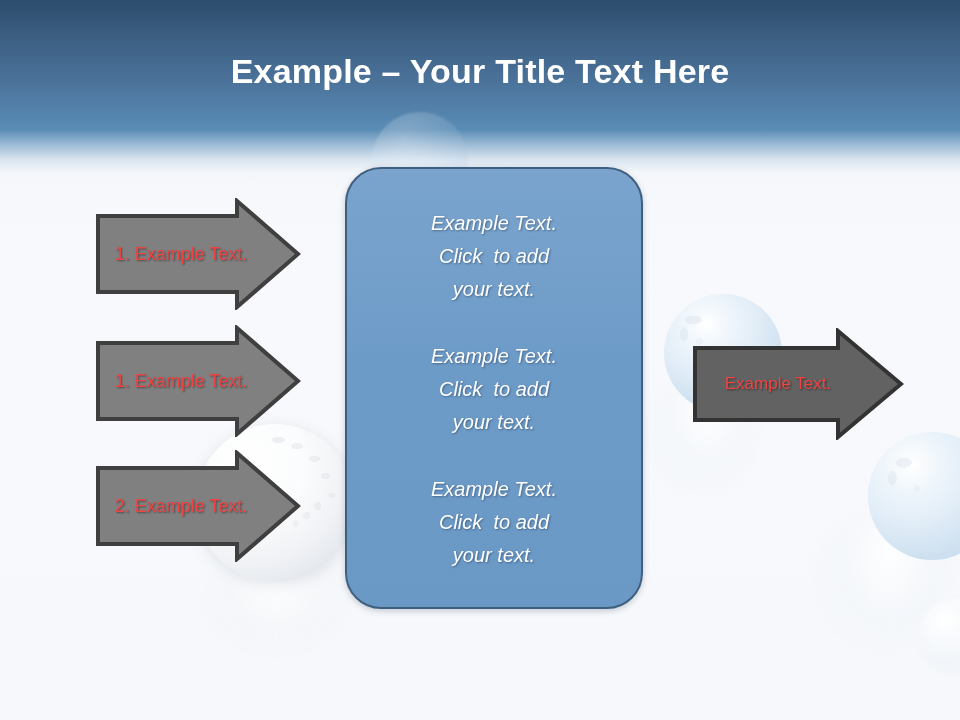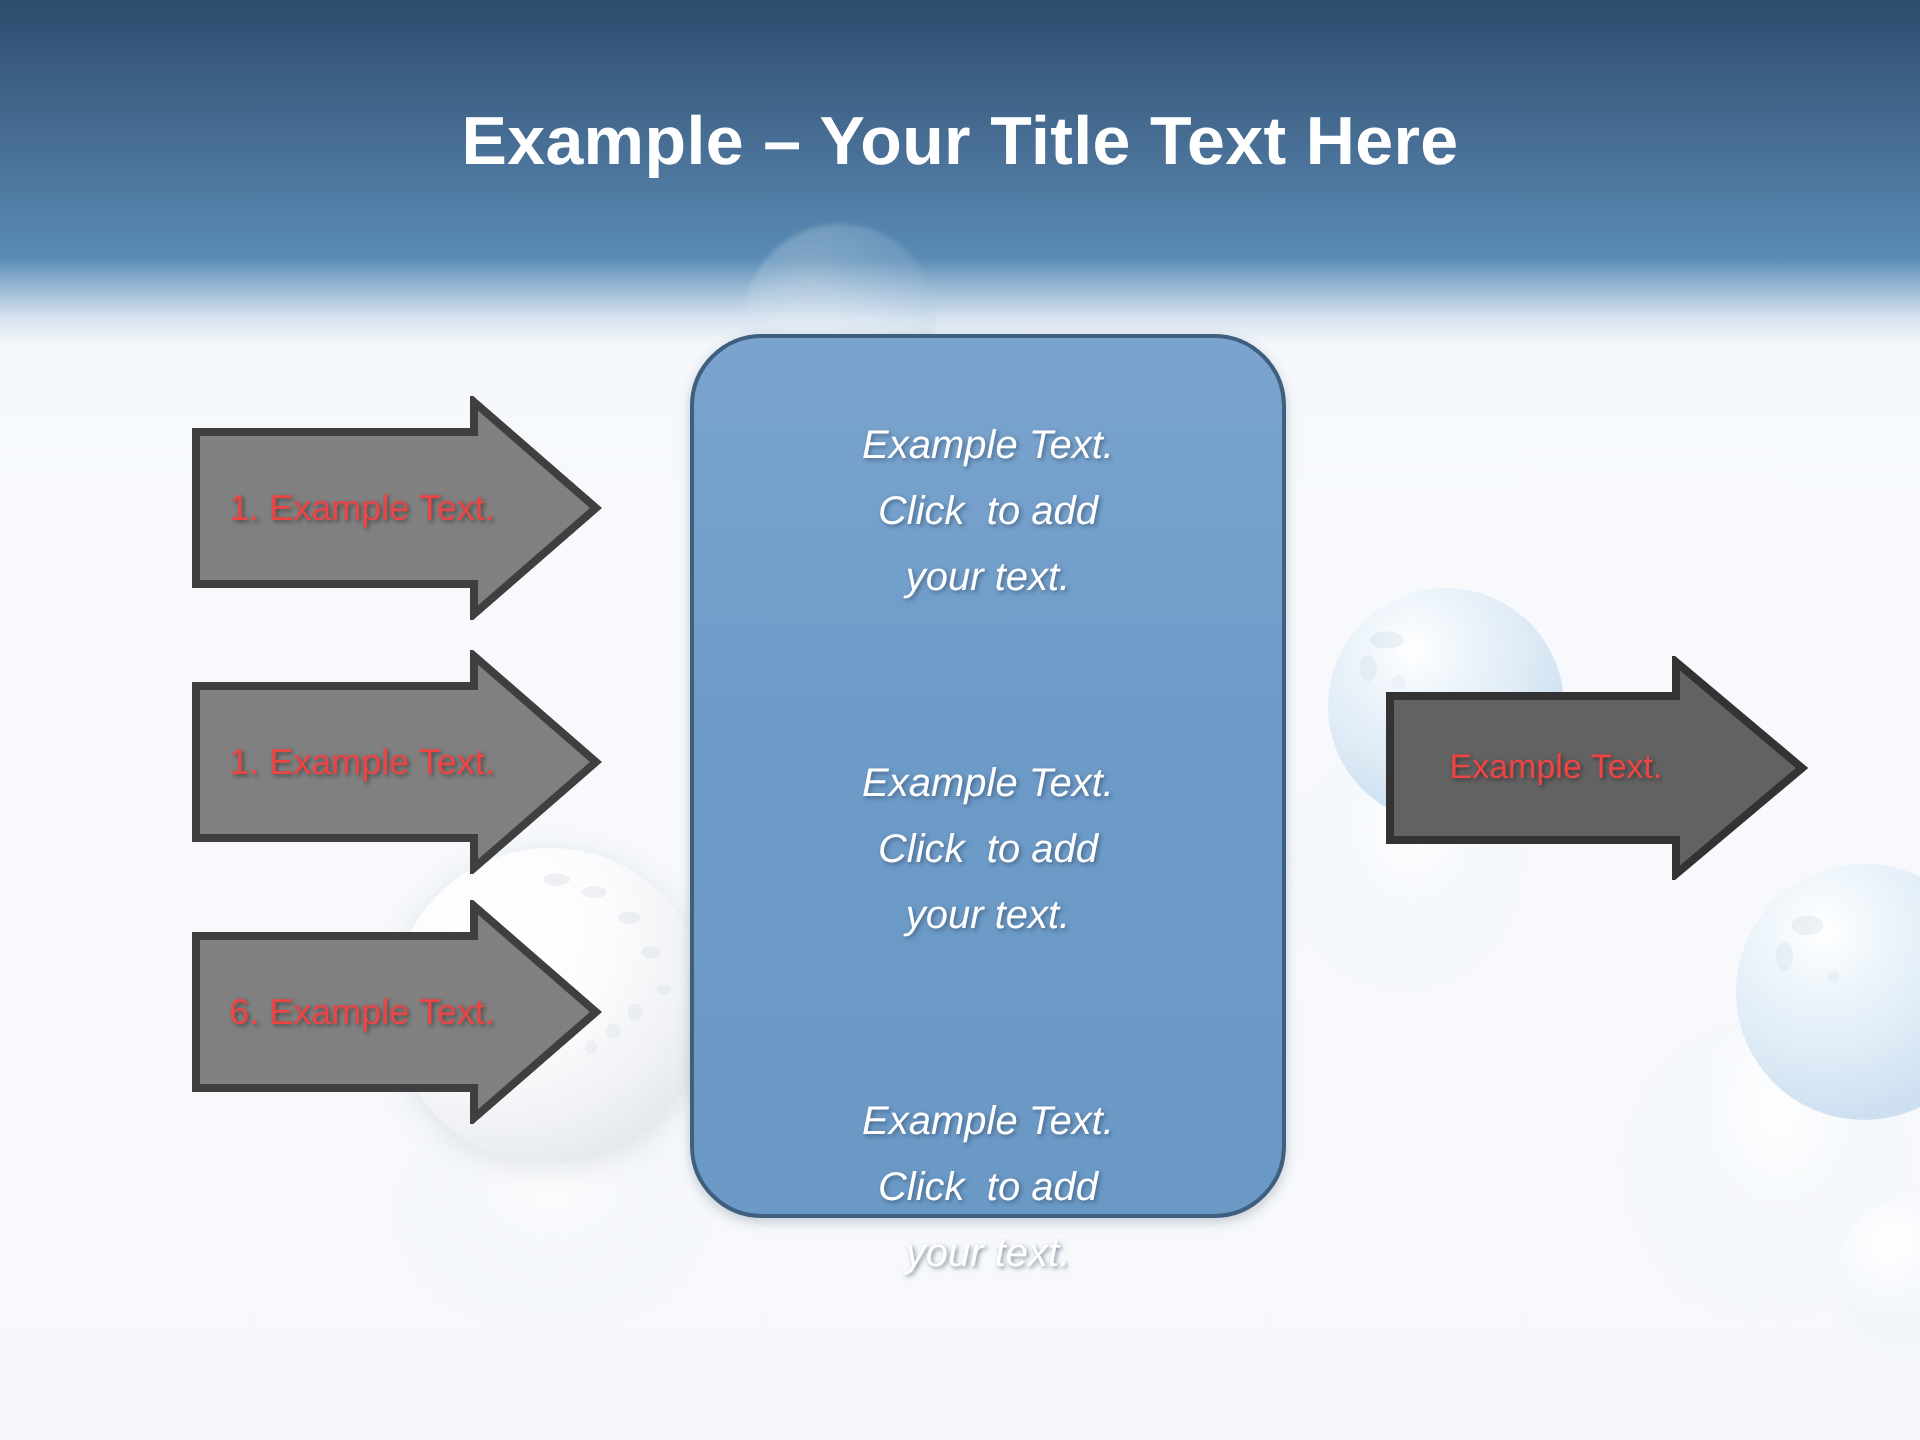--- a/index.html
+++ b/index.html
@@ -226,21 +226,20 @@
     width: 298px; height: 442px;
     box-sizing: border-box;
     background: linear-gradient(180deg, #7aa4cd 0%, #6d9bc8 45%, #6b99c6 100%);
     border: 2px solid #3f5f7f;
     border-radius: 36px;
     box-shadow: 0 2px 6px rgba(60,80,105,.28);
     display: flex;
     flex-direction: column;
     justify-content: flex-start;
     padding-top: 38px;
-    gap: 36px;
   }
   .panel-block {
     color: #ffffff;
     font-style: italic;
     font-size: 20px;
     line-height: 33px;
     text-align: center;
     text-shadow: 1px 1px 2px rgba(40,60,85,.55);
     margin-bottom: 34px;
     white-space: pre;
@@ -288,21 +287,21 @@
     <svg viewBox="0 0 206 112" preserveAspectRatio="none">
       <polygon points="3,18 142,18 142,3 203,56 142,109 142,94 3,94" fill="#808080" stroke="#3f3f3f" stroke-width="4" stroke-linejoin="miter"></polygon>
     </svg>
     <span class="arrow-label">1. Example Text.</span>
   </div>
 
   <div class="arrow arrow-3">
     <svg viewBox="0 0 206 112" preserveAspectRatio="none">
       <polygon points="3,18 142,18 142,3 203,56 142,109 142,94 3,94" fill="#808080" stroke="#3f3f3f" stroke-width="4" stroke-linejoin="miter"></polygon>
     </svg>
-    <span class="arrow-label">6. Example Text.</span>
+    <span class="arrow-label">2. Example Text.</span>
   </div>
 
   <div class="panel">
     <div class="panel-block"><span>Example Text.</span>
 <span>Click  to add</span>
 <span>your text.</span></div>
 
     <div class="panel-block"><span>Example Text.</span>
 <span>Click  to add</span>
 <span>your text.</span></div>

